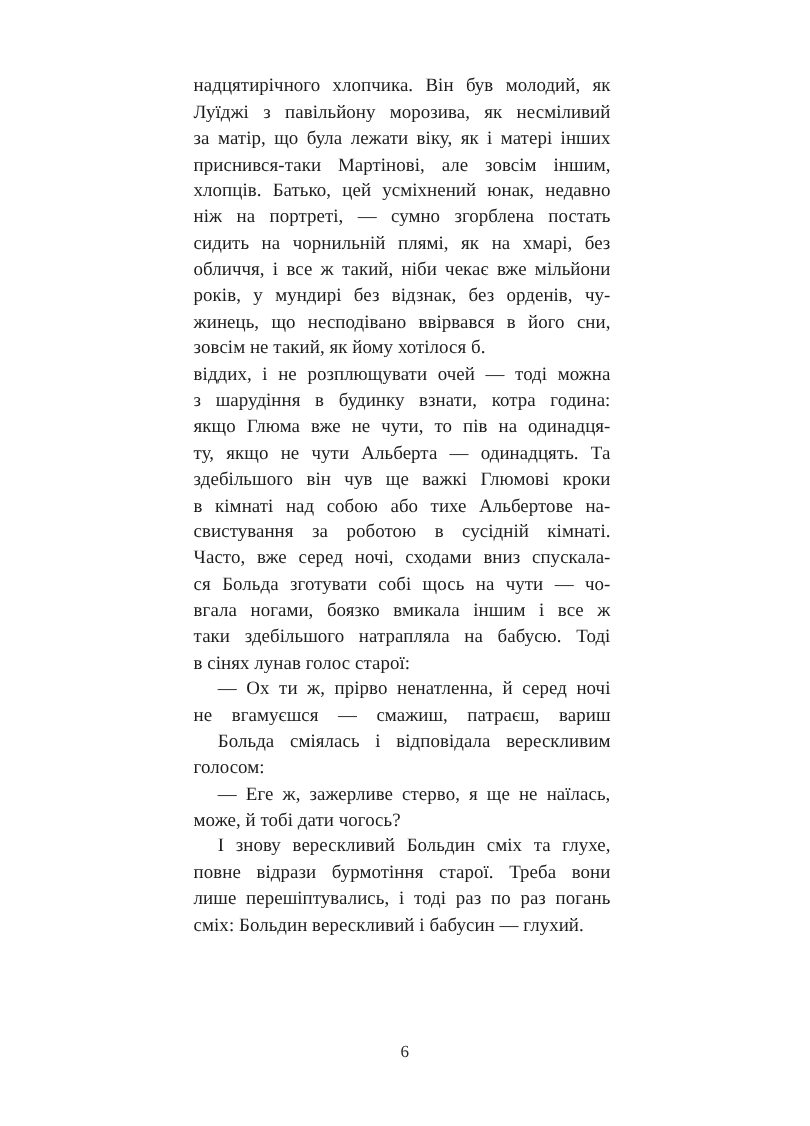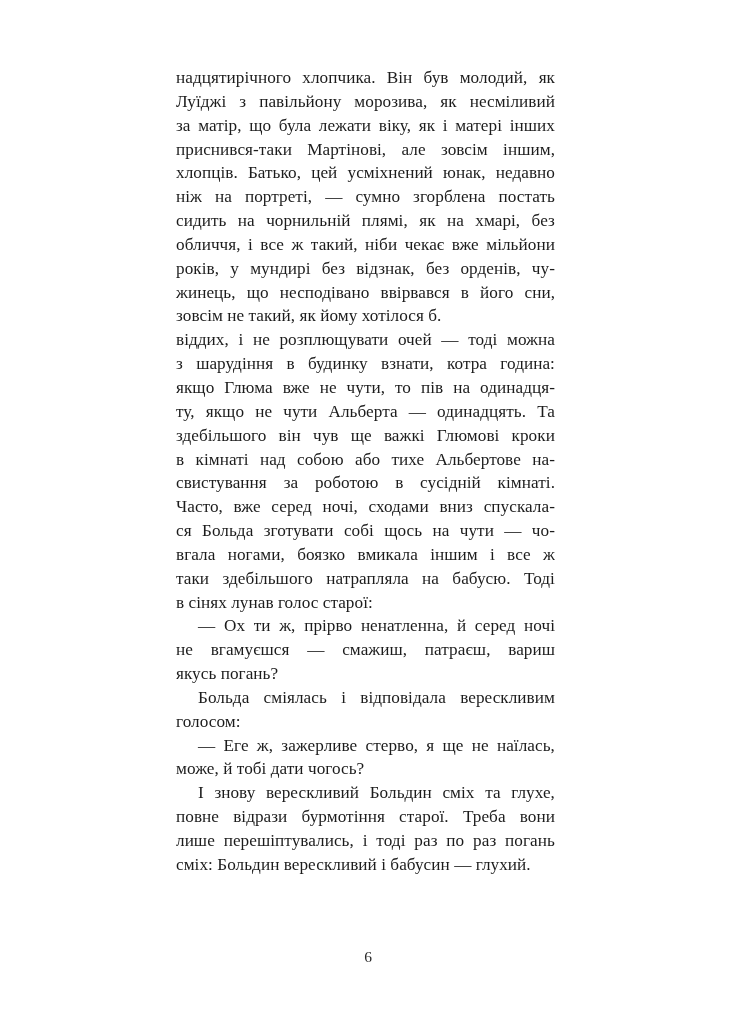--- a/index.html
+++ b/index.html
@@ -288,21 +288,20 @@
           <span class="w">ночі</span>
         </div>
         <div class="line just">
           <span class="w">не</span>
           <span class="w">вгамуєшся</span>
           <span class="w">—</span>
           <span class="w">смажиш,</span>
           <span class="w">патраєш,</span>
           <span class="w">вариш</span>
         </div>
-        <div class="line last">якусь погань?</div>
       </div>
       <div class="para">
         <div class="line just indent">
           <span class="w">Больда</span>
           <span class="w">сміялась</span>
           <span class="w">і</span>
           <span class="w">відповідала</span>
           <span class="w">верескливим</span>
         </div>
         <div class="line last">голосом:</div>

